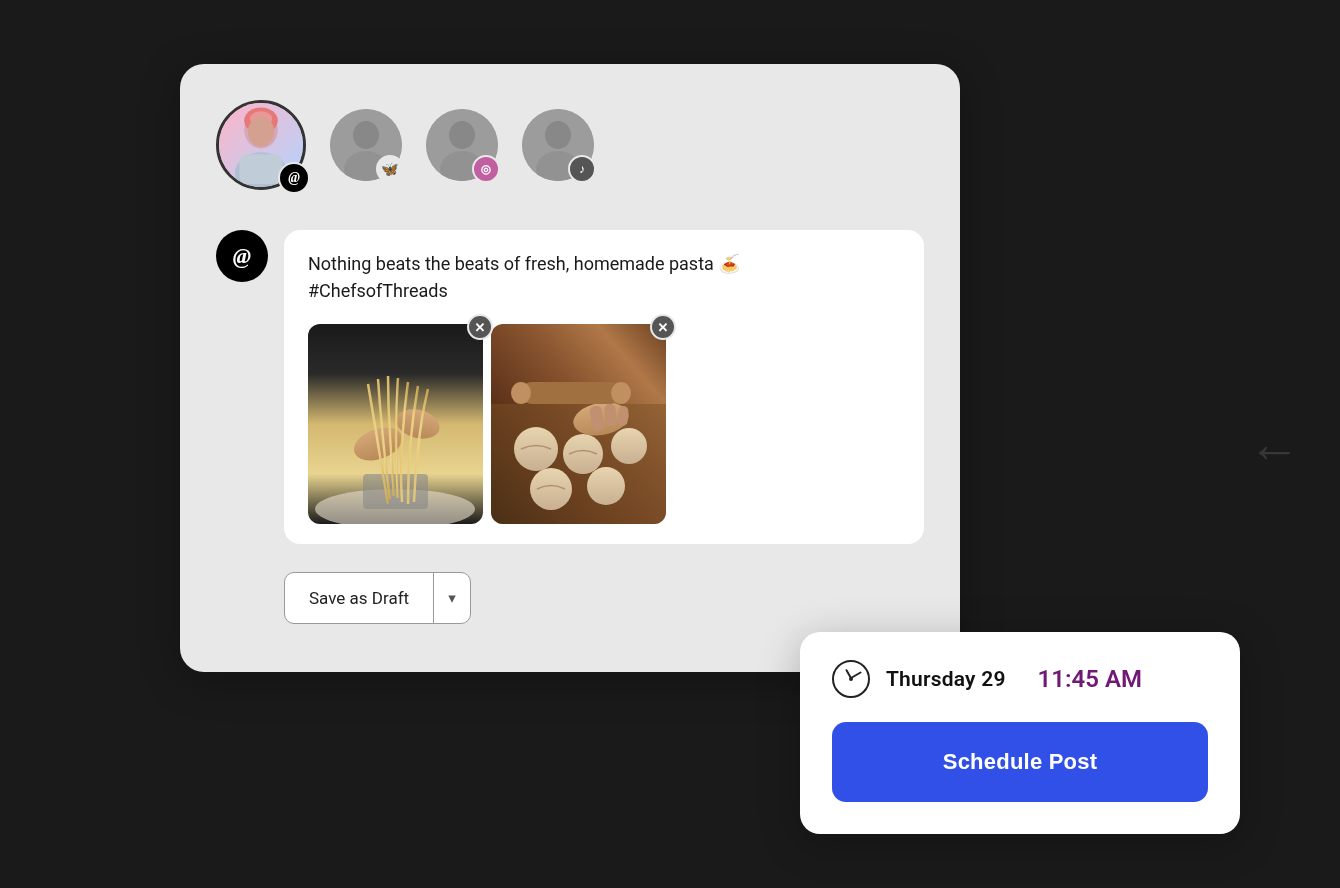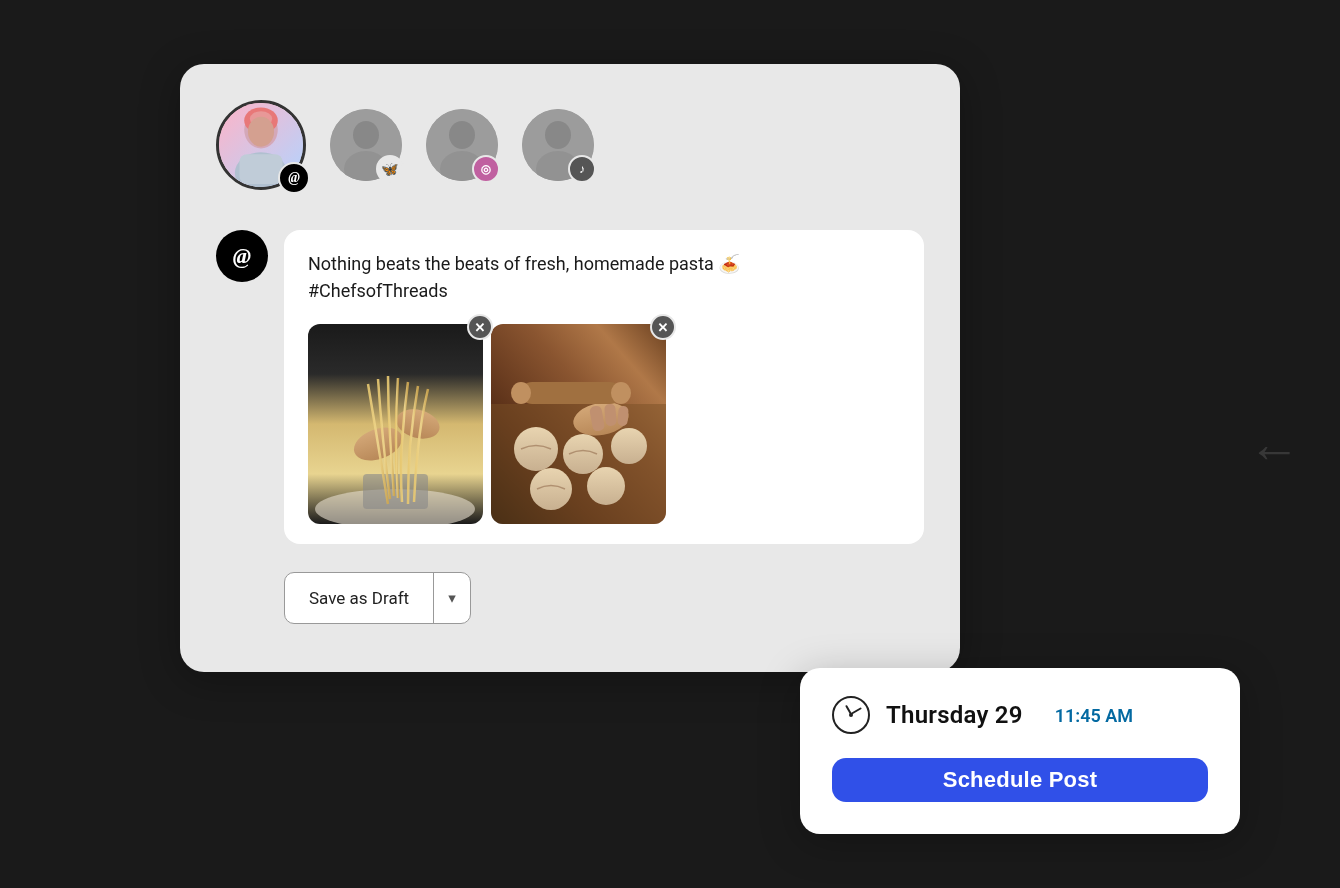--- a/index.html
+++ b/index.html
@@ -305,36 +305,36 @@
       width: 4px;
       height: 4px;
       background: #222;
       border-radius: 50%;
       top: 50%;
       left: 50%;
       transform: translate(-50%, -50%);
     }
 
     .schedule-datetime {
-      font-size: 24px;
+      font-size: 21px;
       font-weight: 600;
       color: #111;
       letter-spacing: 0.01em;
     }
 
     .schedule-time {
-      font-size: 18px;
+      font-size: 24px;
       font-weight: 600;
-      color: #0369a1;
+      color: #701a75;
       margin-left: 16px;
     }
 
     .schedule-btn {
       width: 100%;
-      height: 44px;
+      height: 80px;
       background: #3050e8;
       border: none;
       border-radius: 14px;
       color: #fff;
       font-size: 22px;
       font-weight: 600;
       cursor: pointer;
       letter-spacing: 0.01em;
     }
 

